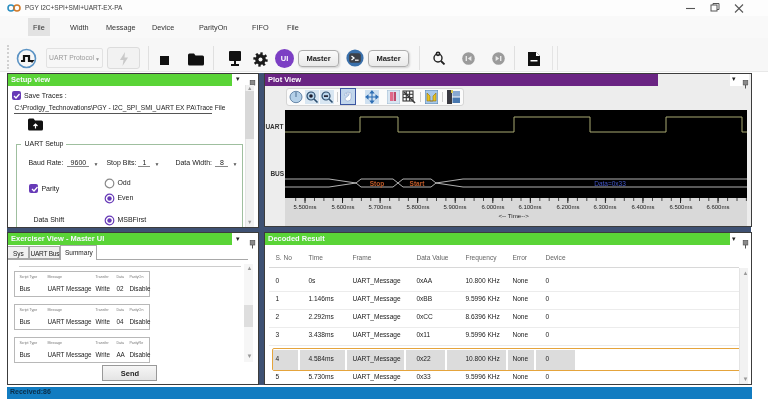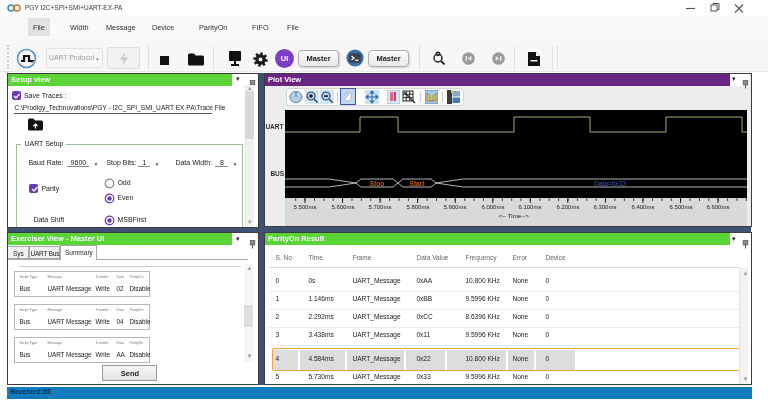--- a/index.html
+++ b/index.html
@@ -205,21 +205,21 @@
       </div>
       <div class="abs" style="left:13px;top:91.5px;width:136px;height:26px;border:1px solid #b8b8b8;">
         <div class="abs" style="left:4px;top:3px;font-size:3.6px;color:#777;"><span>Script Type</span><span style="position:absolute;left:28px;">Message</span><span style="position:absolute;left:76px;">Transfer</span><span style="position:absolute;left:97px;">Data</span><span style="position:absolute;left:110px;">ParityRe</span></div>
         <div class="abs" style="left:4px;top:13.5px;font-size:6.3px;color:#222;white-space:nowrap;"><span>Bus</span><span style="position:absolute;left:28px;">UART Message</span><span style="position:absolute;left:76px;">Write</span><span style="position:absolute;left:97px;">AA</span><span style="position:absolute;left:110px;">Disable</span></div>
       </div>
       <div class="abs" style="left:101px;top:120px;width:55px;height:16px;border:1px solid #999;background:linear-gradient(#f6f6f6,#e4e4e4);font-size:7.5px;font-weight:bold;color:#222;text-align:center;line-height:15px;">Send</div>
     </div>
   </div>
 
   <div class="abs" style="left:264px;top:72.8px;width:487.5px;height:154px;background:#ededed;border:1.6px solid #3c3c3c;overflow:hidden;">
-    <div class="abs hdr-purple" style="left:0;top:0;width:465px;height:12px;">Plot View</div>
+    <div class="abs hdr-purple" style="left:0;top:0;width:393px;height:12px;">Plot View</div>
     <div class="abs" style="left:465px;top:0;width:19px;height:12px;background:#fff;"></div>
     <div class="abs" style="left:467px;top:1.5px;width:10px;height:9px;color:#222;font-size:7px;">▾</div>
     <div class="abs" style="left:477px;top:1.5px;"><svg width="7" height="9" viewBox="0 0 7 9">
           <rect x="1.2" y="0.5" width="4.6" height="4.5" fill="#8a8a8a" stroke="#555" stroke-width="0.7"></rect>
           <line x1="3.5" y1="5" x2="3.5" y2="8.5" stroke="#555" stroke-width="1"></line>
         </svg></div>
     <div id="plotbody" style="position:absolute;left:4.4px;top:11.6px;width:482px;height:142px;">
 <div class="abs" style="left:17px;top:3px;width:178px;height:18px;background:#fbfbfb;border:1px solid #d5d5d5;border-radius:3px;"></div>
 
 <svg class="abs" style="left:20px;top:5px" width="14" height="14" viewBox="0 0 14 14">
@@ -373,21 +373,21 @@
           <span class="abs" style="left:308px;top:1px;">6.300ms</span>
           <span class="abs" style="left:346px;top:1px;">6.400ms</span>
           <span class="abs" style="left:384px;top:1px;">6.500ms</span>
           <span class="abs" style="left:421px;top:1px;">6.600ms</span>
         </div>
 <div class="abs" style="left:229px;top:127px;font-size:6.2px;color:#222;">&lt;-- Time--&gt;</div>
 </div>
   </div>
 
   <div class="abs" style="left:264px;top:232px;width:487.5px;height:152.6px;background:#fff;border:1.6px solid #3c3c3c;overflow:hidden;">
-    <div class="abs hdr-green" style="left:0;top:0;width:465px;height:12px;">ParityOn Result</div>
+    <div class="abs hdr-green" style="left:0;top:0;width:465px;height:12px;">Decoded Result</div>
     <div class="abs" style="left:467px;top:1.5px;width:10px;height:9px;color:#222;font-size:7px;">▾</div>
     <div class="abs" style="left:477px;top:1.5px;"><svg width="7" height="9" viewBox="0 0 7 9">
           <rect x="1.2" y="0.5" width="4.6" height="4.5" fill="#8a8a8a" stroke="#555" stroke-width="0.7"></rect>
           <line x1="3.5" y1="5" x2="3.5" y2="8.5" stroke="#555" stroke-width="1"></line>
         </svg></div>
     <div id="decbody" style="position:absolute;left:4.4px;top:12px;width:482px;height:141px;font-size:6.6px;color:#222;">
 <span class="abs" style="left:6px;top:9px;color:#666;">S. No</span>
 <span class="abs" style="left:39px;top:9px;color:#666;">Time</span>
 <span class="abs" style="left:83px;top:9px;color:#666;">Frame</span>
 <span class="abs" style="left:147px;top:9px;color:#666;">Data Value</span>

